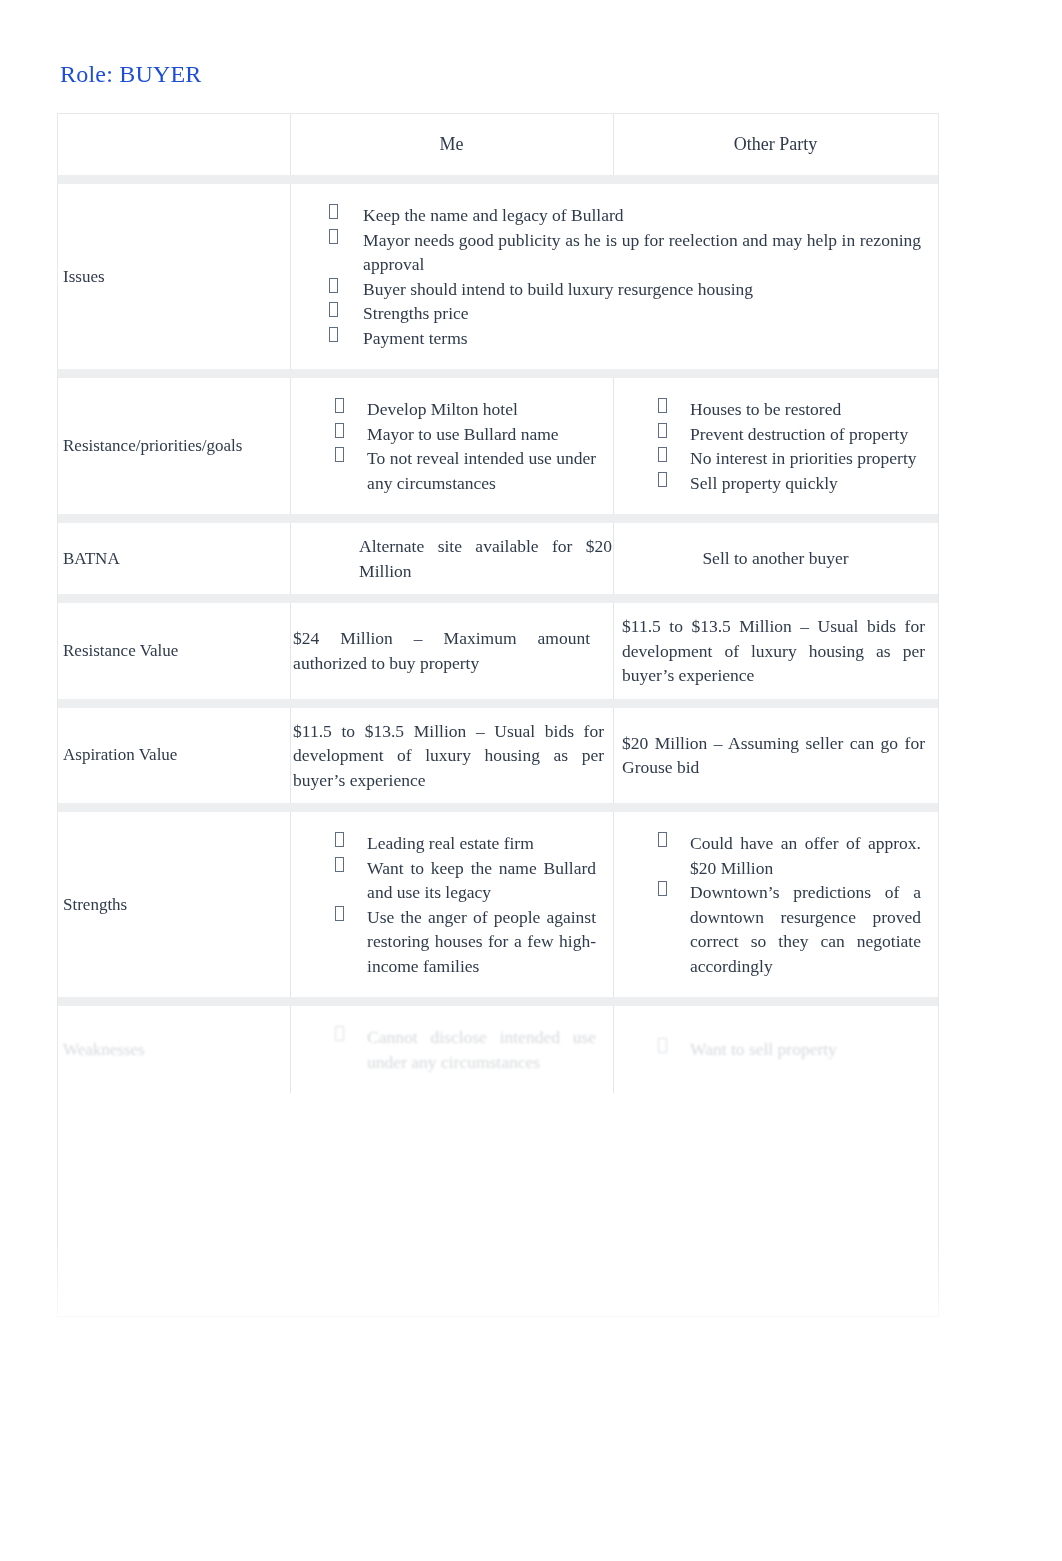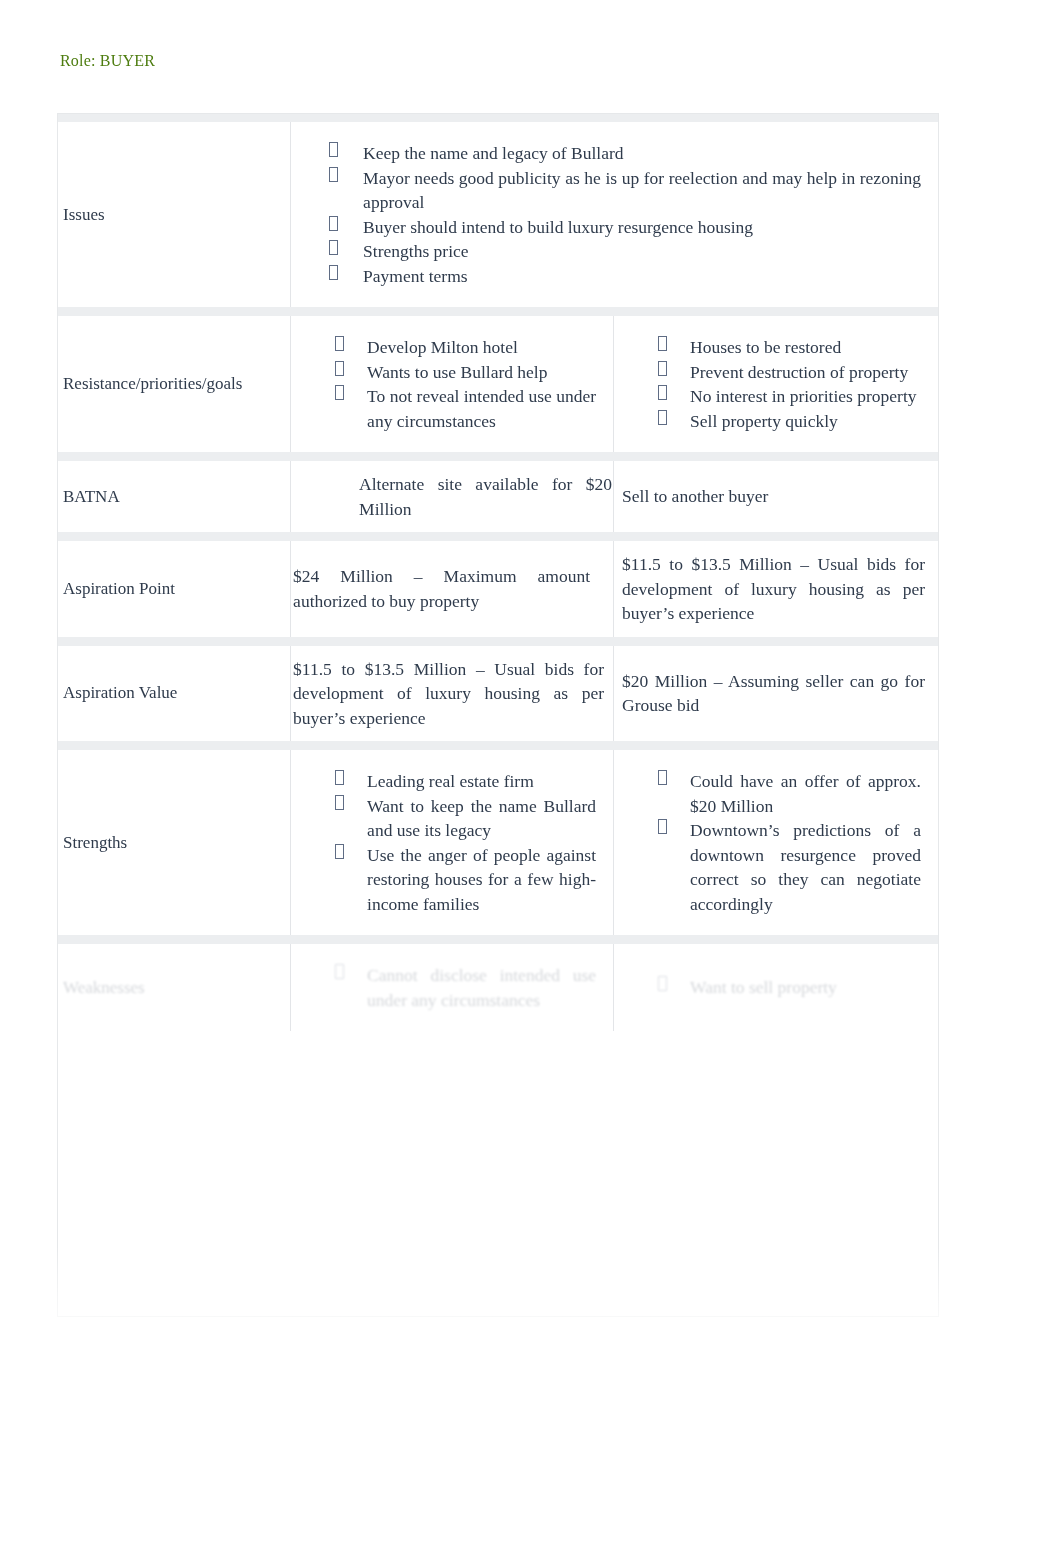--- a/index.html
+++ b/index.html
@@ -20,25 +20,25 @@
     position: absolute;
     left: 0; top: 0;
     width: 1062px;
     height: 1561px;
     background: #fff;
   }
 
   .role-line {
     position: absolute;
     left: 60px;
-    top: 47px;
-    font-size: 16px;
+    top: 60px;
+    font-size: 24px;
     line-height: 28px;
     letter-spacing: 0.2px;
-    color: #4d7c0f;
+    color: #1d4ed8;
   }
 
   
   .nego-table {
     position: absolute;
     left: 57px;
     top: 113px;
     width: 882px;
     border-collapse: separate;
     border-spacing: 0;
@@ -98,21 +98,21 @@
     text-align: center;
   }
 
   .body-text {
     font-size: 17.5px;
     line-height: 24.5px;
     text-align: justify;
     text-justify: inter-word;
   }
   .body-text.center {
-    text-align: left;
+    text-align: center;
   }
 
   
   ul.wlist {
     margin: 8px;
     padding: 0;
     list-style: none;
   }
   ul.wlist > li {
     position: relative;
@@ -169,20 +169,31 @@
   <div class="role-line">Role: BUYER</div>
 
   <table class="nego-table">
     <colgroup>
       <col class="col-label">
       <col class="col-me">
       <col class="col-other">
     </colgroup>
     <tbody>
 
+      <tr>
+        <td class="vr-right">
+          <div class="cw head-cell" style="height:62px;"></div>
+        </td>
+        <td class="vr-right">
+          <div class="cw head-cell">Me</div>
+        </td>
+        <td>
+          <div class="cw head-cell">Other Party</div>
+        </td>
+      </tr>
       <tr class="sep-row">
         <td></td>
         <td class="vgap"></td>
         <td class="vgap"></td>
       </tr>
 
       <tr>
         <td class="vr-right">
           <div class="cw label-cell">Issues</div>
         </td>
@@ -205,21 +216,21 @@
       </tr>
 
       <tr>
         <td class="vr-right">
           <div class="cw label-cell" style="max-width:180px;">Resistance/priorities/goals</div>
         </td>
         <td class="vr-right">
           <div class="cw">
             <ul class="wlist tight">
               <li><span class="tofu"></span><span>Develop Milton hotel</span></li>
-              <li><span class="tofu"></span><span>Wants to use Bullard help</span></li>
+              <li><span class="tofu"></span><span>Mayor to use Bullard name</span></li>
               <li><span class="tofu"></span><span>To not reveal intended use under any circumstances</span></li>
             </ul>
           </div>
         </td>
         <td>
           <div class="cw">
             <ul class="wlist tight">
               <li><span class="tofu"></span><span>Houses to be restored</span></li>
               <li><span class="tofu"></span><span>Prevent destruction of property</span></li>
               <li><span class="tofu"></span><span>No interest in priorities property</span></li>
@@ -250,21 +261,21 @@
         </td>
       </tr>
       <tr class="sep-row">
         <td></td>
         <td class="vgap"></td>
         <td class="vgap"></td>
       </tr>
 
       <tr>
         <td class="vr-right">
-          <div class="cw label-cell">Aspiration Point</div>
+          <div class="cw label-cell">Resistance Value</div>
         </td>
         <td class="vr-right">
           <div class="cw" style="padding-left:2px;padding-right:24px;">
             <div class="body-text">$24 Million – Maximum amount authorized to buy property</div>
           </div>
         </td>
         <td>
           <div class="cw" style="padding-right:14px;">
             <div class="body-text">$11.5 to $13.5 Million – Usual bids for development of luxury housing as per buyer’s experience</div>
           </div>

